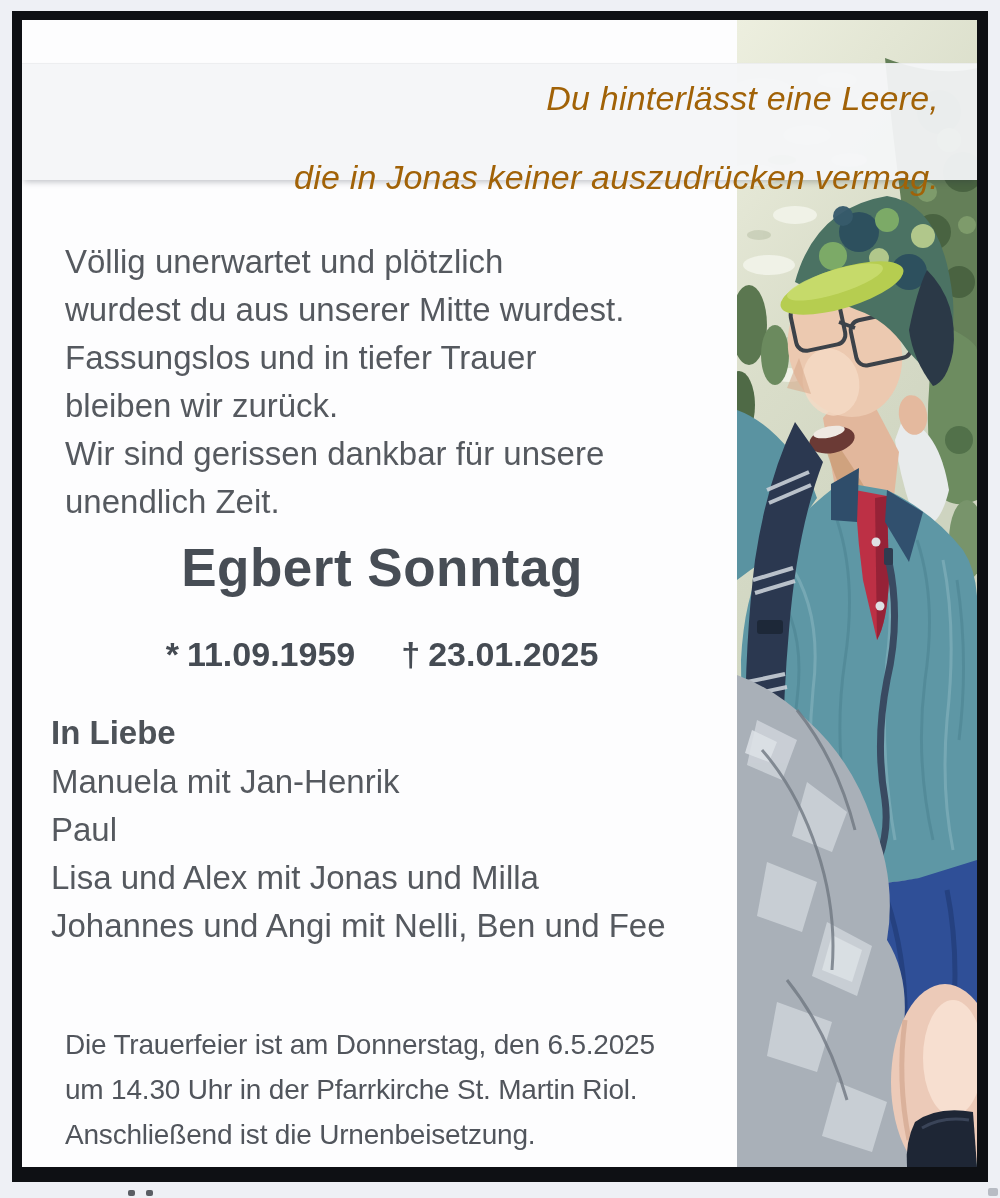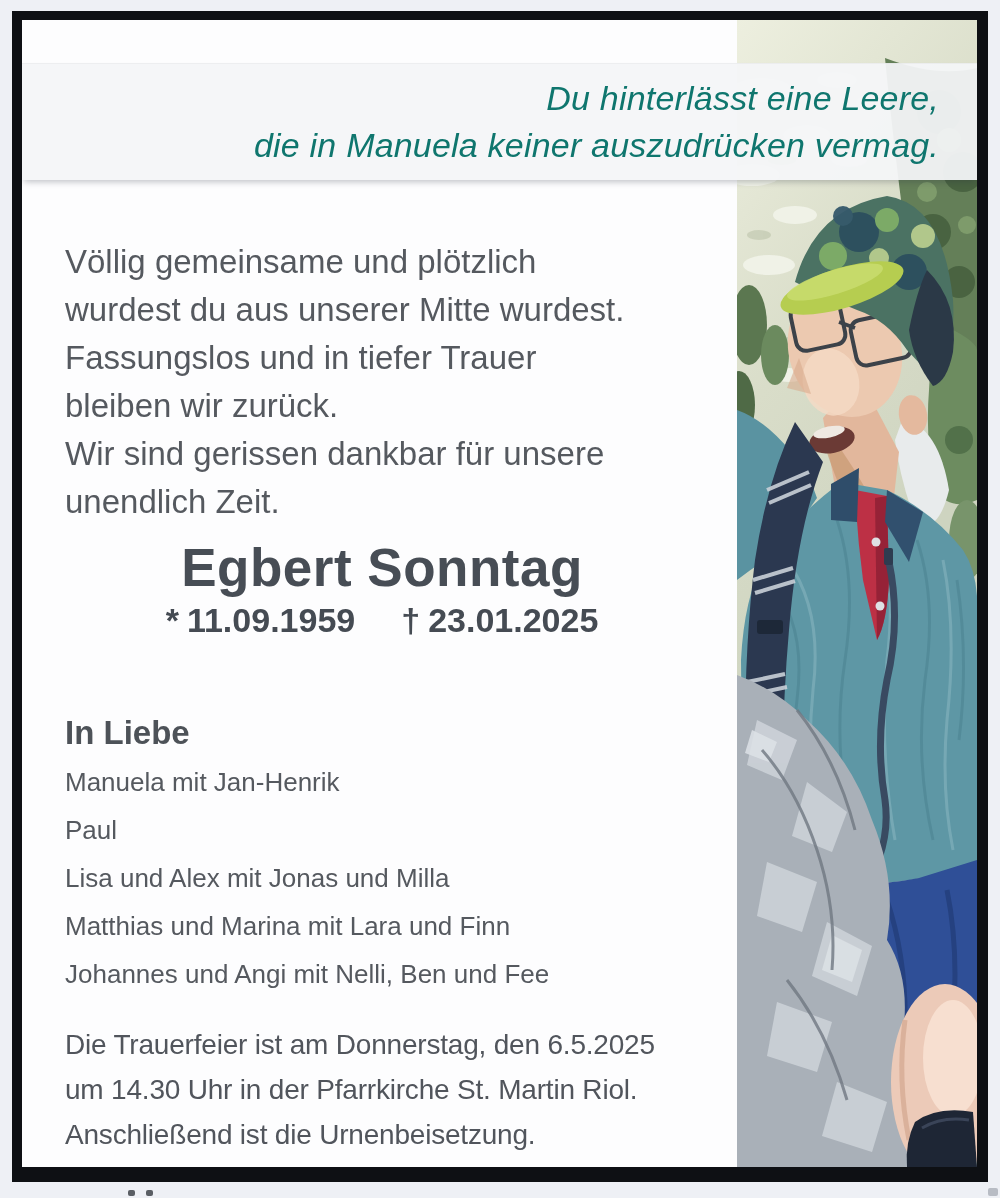--- a/index.html
+++ b/index.html
@@ -36,58 +36,59 @@
     background:rgba(244,245,248,0.94);
     z-index:2;
     box-shadow:0 4px 6px -2px rgba(40,45,60,0.28), inset 0 1px 0 rgba(0,0,0,0.03);
     display:flex;flex-direction:column;justify-content:center;
     text-align:right;
     padding-right:38px;box-sizing:border-box;
   }
   .quote-line{
     font-style:italic;
     font-size:34px;line-height:47px;
-    color:#0f766e;
+    color:#a16207;
     letter-spacing:0.2px;
+    margin-top:32px;
   }
   
   .intro{
     position:absolute;left:43px;top:218px;width:680px;z-index:2;
   }
   .intro-line{
     font-size:33px;line-height:48px;color:#55595f;
   }
   .name{
     position:absolute;left:30px;top:508px;width:660px;
     text-align:center;
     font-size:53px;line-height:80px;
     color:#474d55;
     letter-spacing:0.5px;
     z-index:2;
     font-weight:bold;
   }
   .dates{
-    position:absolute;left:30px;top:578px;width:660px;
+    position:absolute;left:30px;top:612px;width:660px;
     text-align:center;
     font-size:34px;line-height:44px;
     font-weight:bold;
     color:#454b53;
     z-index:2;
   }
   .date-group{white-space:nowrap;}
   .date-group + .date-group{margin-left:46px;}
   .date-sym{margin-right:8px;}
   .family{
-    position:absolute;left:43px;top:688px;width:690px;z-index:2;
+    position:absolute;left:29px;top:688px;width:690px;z-index:2;
   }
   .family-heading{
     font-size:33px;line-height:50px;font-weight:bold;color:#4d5258;
   }
   .family-line{
-    font-size:26px;line-height:48px;color:#55595f;
+    font-size:33px;line-height:48px;color:#55595f;
   }
   .service{
     position:absolute;left:43px;top:1002px;width:680px;z-index:2;
   }
   .service-line{
     font-size:28px;line-height:45px;color:#515principal;
     color:#51555c;
     letter-spacing:-0.2px;
   }
   
@@ -257,44 +258,43 @@
         <ellipse cx="216" cy="1038" rx="30" ry="58" fill="#f7dfd0"></ellipse>
         <path d="M168,1000 Q160,1060 172,1120" fill="none" stroke="#d3a78f" stroke-width="5" opacity="0.7"></path>
 
         <path d="M178,1102 Q200,1086 236,1092 L240,1147 L170,1147 Q168,1122 178,1102 Z" fill="#1e2635"></path>
         <path d="M185,1108 Q205,1096 232,1100" fill="none" stroke="#3a4458" stroke-width="3"></path>
       </svg>
     </div>
 
     <div class="quote-band">
       <div class="quote-line">Du hinterlässt eine Leere,</div>
-      <div class="quote-line">die in Manuela keiner auszudrücken vermag.</div>
+      <div class="quote-line">die in Jonas keiner auszudrücken vermag.</div>
     </div>
 
     <div class="intro">
-      <div class="intro-line">Völlig gemeinsame und plötzlich</div>
+      <div class="intro-line">Völlig unerwartet und plötzlich</div>
       <div class="intro-line">wurdest du aus unserer Mitte wurdest.</div>
       <div class="intro-line">Fassungslos und in tiefer Trauer</div>
       <div class="intro-line">bleiben wir zurück.</div>
       <div class="intro-line">Wir sind gerissen dankbar für unsere</div>
       <div class="intro-line">unendlich Zeit.</div>
     </div>
 
     <div class="name">Egbert Sonntag</div>
 
     <div class="dates">
       <span class="date-group"><span class="date-sym">*</span><span>11.09.1959</span></span><span class="date-group"><span class="date-sym">†</span><span>23.01.2025</span></span>
     </div>
 
     <div class="family">
       <div class="family-heading">In Liebe</div>
       <div class="family-line">Manuela mit Jan-Henrik</div>
       <div class="family-line">Paul</div>
       <div class="family-line">Lisa und Alex mit Jonas und Milla</div>
-      <div class="family-line">Matthias und Marina mit Lara und Finn</div>
       <div class="family-line">Johannes und Angi mit Nelli, Ben und Fee</div>
     </div>
 
     <div class="service">
       <div class="service-line">Die Trauerfeier ist am Donnerstag, den 6.5.2025</div>
       <div class="service-line">um 14.30 Uhr in der Pfarrkirche St. Martin Riol.</div>
       <div class="service-line">Anschließend ist die Urnenbeisetzung.</div>
     </div>
 
   </div>

